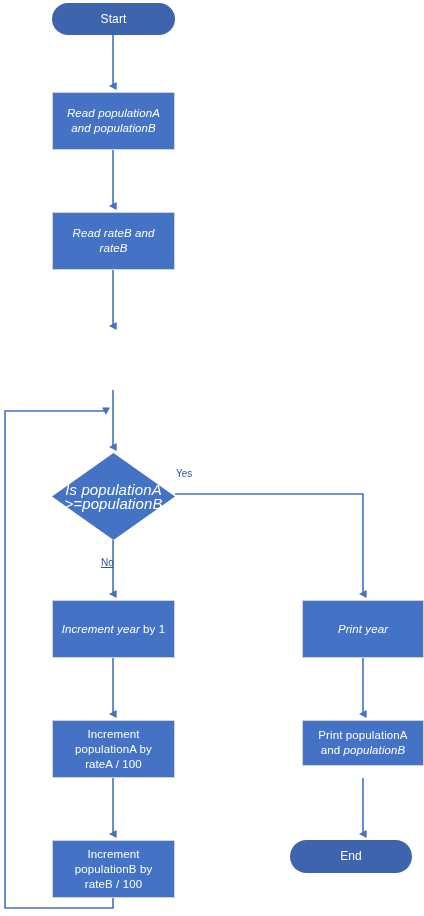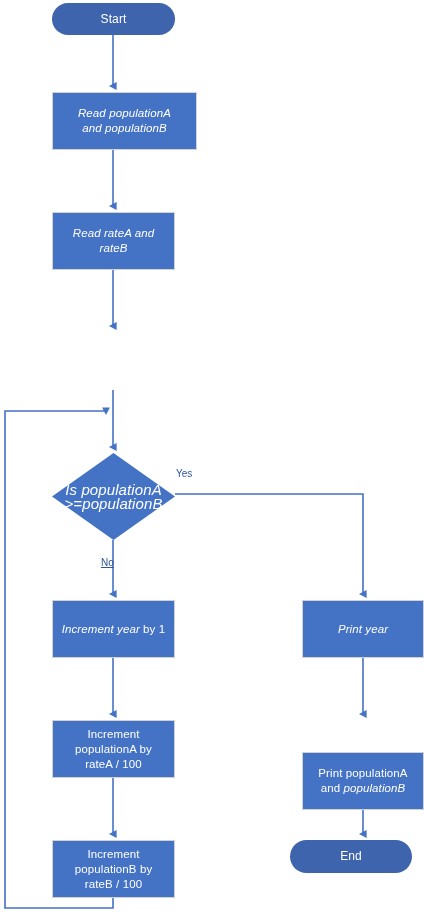--- a/index.html
+++ b/index.html
@@ -116,30 +116,30 @@
       <line x1="363" y1="778" x2="363" y2="834" marker-end="url(#arrowhead)"></line>
     </g>
 
     <polygon points="113.5,453 175,496.5 113.5,540 52,496.5" fill="#4472C4"></polygon>
   </svg>
 
   <div class="node node-terminator" style="left:52px; top:3px; width:123px; height:32px;">
     <span class="node-label">Start</span>
   </div>
 
-  <div class="node node-process" style="left:52px; top:92px; width:145px; height:58px;">
+  <div class="node node-process" style="left:52px; top:92px; width:123px; height:58px;">
     <span class="node-label">
       <span class="ital">Read populationA</span><br>
       <span class="ital">and populationB</span>
     </span>
   </div>
 
   <div class="node node-process" style="left:52px; top:212px; width:123px; height:58px;">
     <span class="node-label">
-      <span class="ital">Read rateA and</span><br>
+      <span class="ital">Read rateB and</span><br>
       <span class="ital">rateB</span>
     </span>
   </div>
 
 
   <div class="node node-decision" style="left:52px; top:453px; width:123px; height:87px;">
     <div class="decision-label">
       <span>
         <span class="ital">Is populationA</span><br>
         <span class="ital">&gt;=populationB</span>
@@ -169,21 +169,21 @@
       <span>Increment</span><br>
       <span>populationB by</span><br>
       <span>rateB / 100</span>
     </span>
   </div>
 
   <div class="node node-process" style="left:302px; top:600px; width:122px; height:58px;">
     <span class="node-label ital">Print year</span>
   </div>
 
-  <div class="node node-process" style="left:302px; top:752px; width:122px; height:58px;">
+  <div class="node node-process" style="left:302px; top:720px; width:122px; height:46px;">
     <span class="node-label">
       <span>Print populationA</span><br>
       <span>and </span><span class="ital">populationB</span>
     </span>
   </div>
 
   <div class="node node-terminator" style="left:290px; top:840px; width:122px; height:33px;">
     <span class="node-label">End</span>
   </div>
 

